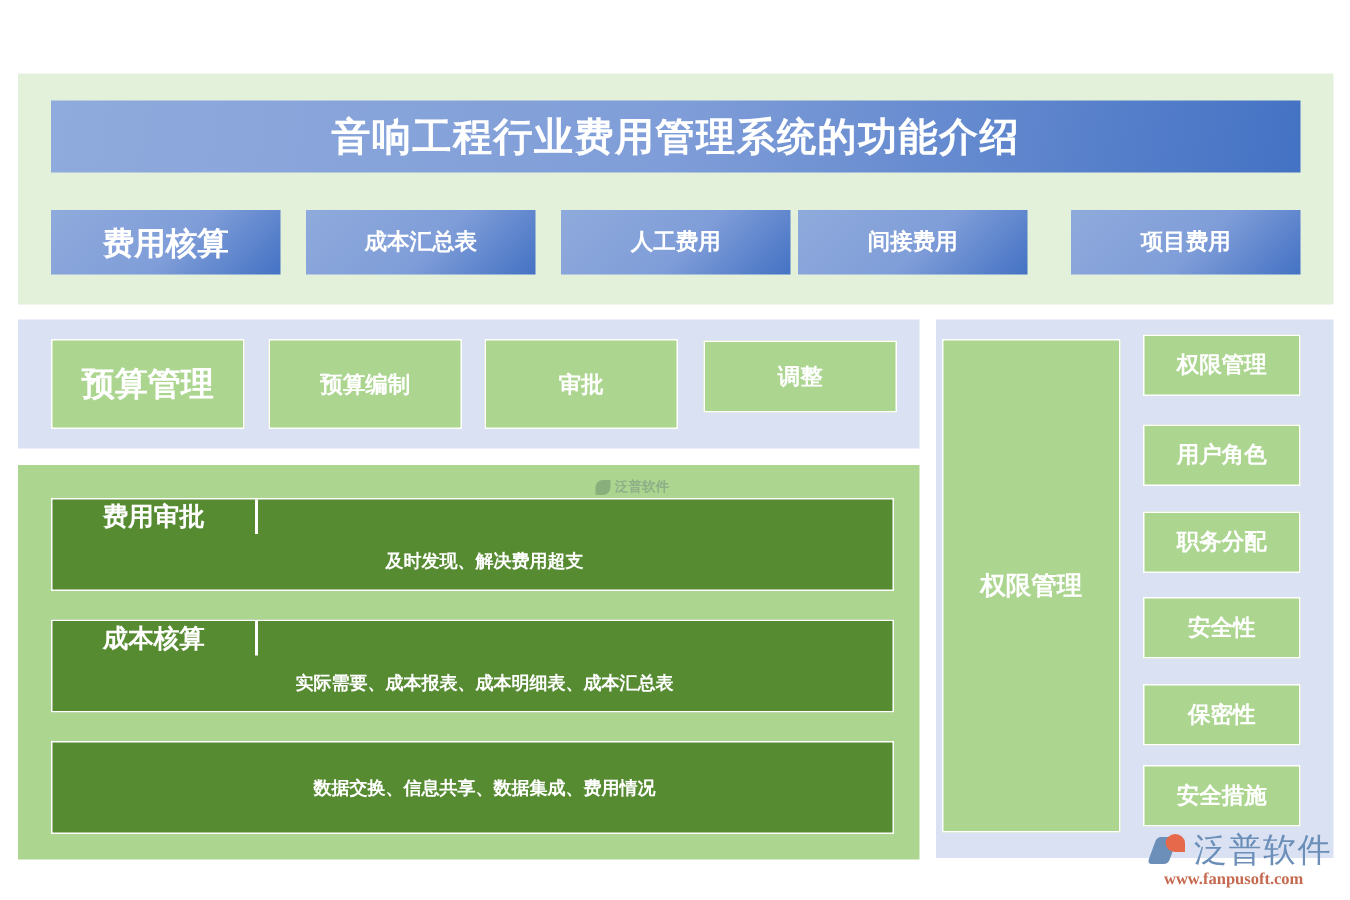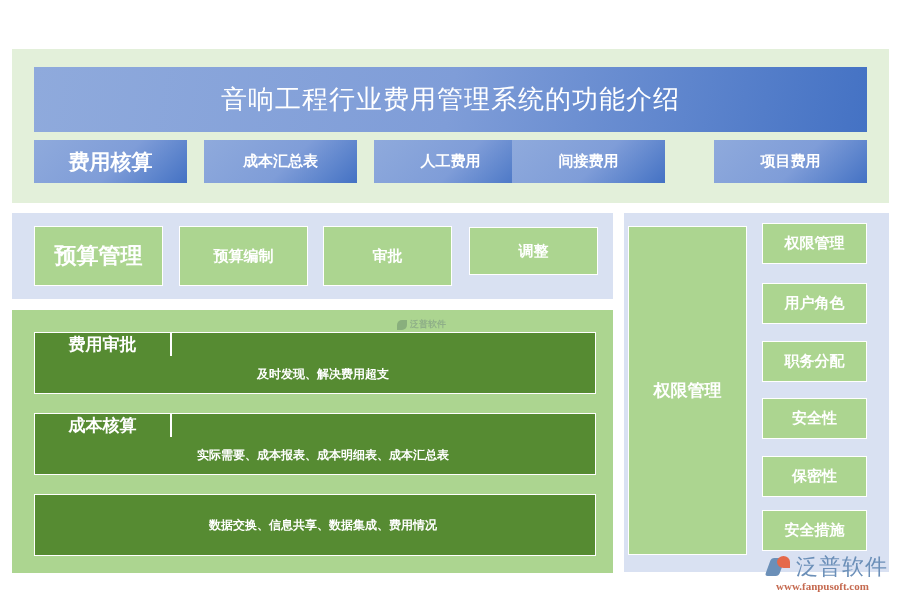--- a/index.html
+++ b/index.html
@@ -8,24 +8,24 @@
     font-family: "DejaVu Sans", "Liberation Sans", sans-serif;
     position: relative; overflow: hidden;
   }
   .abs { position: absolute; }
   .panel-top { left: 12px; top: 49px; width: 877px; height: 154px; background: #e3f0da; }
   .panel-budget { left: 12px; top: 213px; width: 601px; height: 86px; background: #d9e1f2; }
   .panel-ops { left: 12px; top: 310px; width: 601px; height: 263px; background: #acd590; }
   .panel-perm { left: 624px; top: 213px; width: 265px; height: 359px; background: #d9e1f2; }
 
   .title-bar {
-    left: 34px; top: 67px; width: 833px; height: 65px;
+    left: 34px; top: 67px; width: 833px; height: 48px;
     background: linear-gradient(100deg, #8faadc 0%, #7f9dd8 50%, #4472c4 100%);
     display: flex; align-items: center; justify-content: center;
-    color: #ffffff; font-weight: normal; font-size: 26px; letter-spacing: 1px;
+    color: #ffffff; font-weight: bold; font-size: 26px; letter-spacing: 1px;
   }
   .blue-box {
     top: 140px; height: 43px; width: 153px;
     background: linear-gradient(135deg, #8faadc 0%, #7f9dd8 55%, #4472c4 100%);
     display: flex; align-items: center; justify-content: center;
     color: #ffffff; font-weight: bold; font-size: 15px;
   }
   .blue-box.head { font-size: 21px; }
 
   .green-box {
@@ -56,21 +56,21 @@
 </style>
 </head>
 <body>
 
 <div class="abs panel-top"></div>
 <div class="abs title-bar">音响工程行业费用管理系统的功能介绍</div>
 
 <div class="abs blue-box head" style="left:34px;">费用核算</div>
 <div class="abs blue-box" style="left:204px;">成本汇总表</div>
 <div class="abs blue-box" style="left:374px;">人工费用</div>
-<div class="abs blue-box" style="left:512px;">间接费用</div>
+<div class="abs blue-box" style="left:532px;">间接费用</div>
 <div class="abs blue-box" style="left:714px;">项目费用</div>
 
 <div class="abs panel-budget"></div>
 <div class="abs green-box head" style="left:34px; top:226px; width:129px; height:60px;">预算管理</div>
 <div class="abs green-box" style="left:179px; top:226px; width:129px; height:60px;">预算编制</div>
 <div class="abs green-box" style="left:323px; top:226px; width:129px; height:60px;">审批</div>
 <div class="abs green-box" style="left:469px; top:227px; width:129px; height:48px;">调整</div>
 
 <div class="abs panel-ops"></div>
 <div class="abs wm-small">

